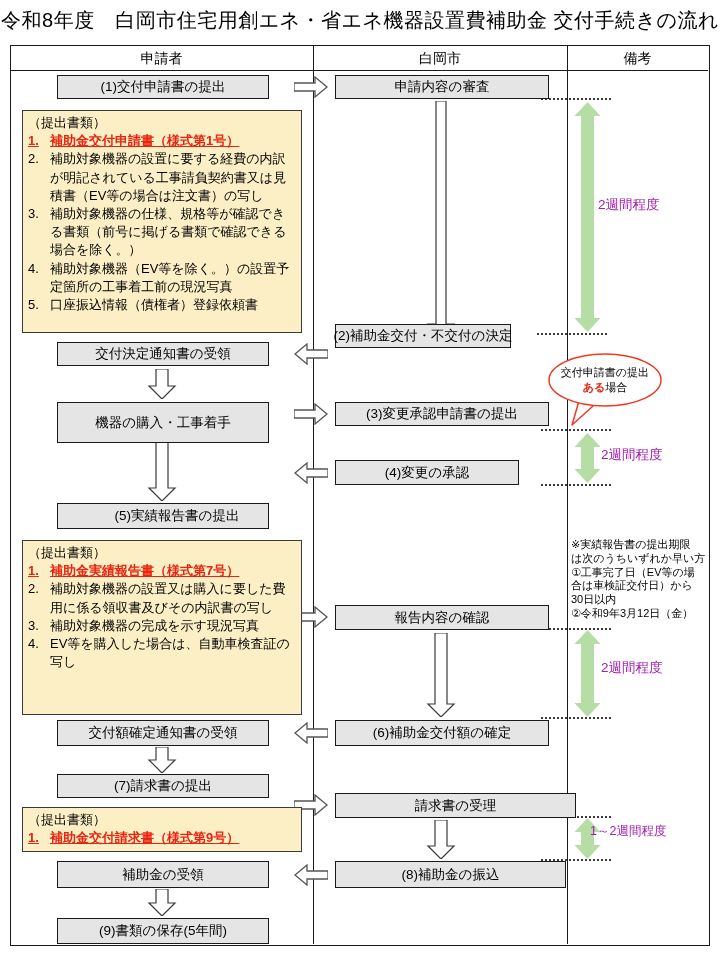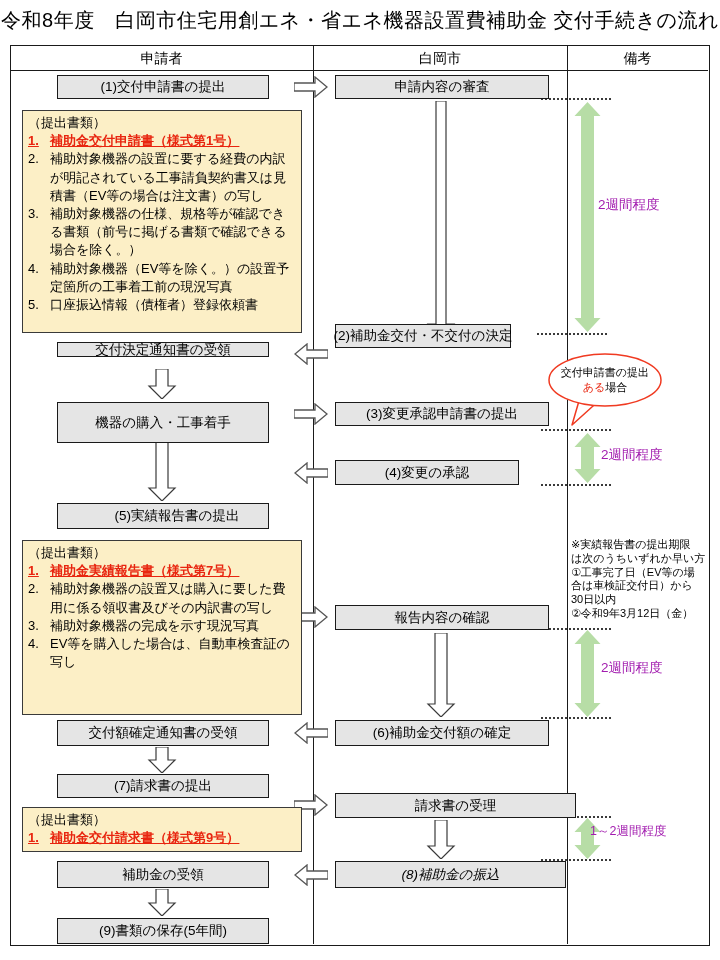--- a/index.html
+++ b/index.html
@@ -36,21 +36,21 @@
   .glabel{position:absolute;color:#a21caf;font-size:13.5px;white-space:nowrap;}
   .dots{position:absolute;width:70px;height:0;border-top:2px dotted #3a3a3a;}
   .note{
     position:absolute;left:571px;top:538px;width:137px;
     font-size:11px;line-height:1.25;white-space:pre-line;
   }
   .bubble-text{
     position:absolute;left:548px;top:365px;width:114px;text-align:center;
     font-size:11px;line-height:1.35;
   }
-  .bubble-text .hot{color:#e8250f;font-weight:normal;}
+  .bubble-text .hot{color:#e8250f;font-weight:bold;}
   svg{position:absolute;display:block;}
 </style>
 </head>
 <body>
 
 <div class="title">令和8年度　白岡市住宅用創エネ・省エネ機器設置費補助金 交付手続きの流れ</div>
 
 <div class="frame"></div>
 <div class="hline" style="left:10px;top:70px;width:698px;"></div>
 <div class="vline" style="left:313px;top:45px;height:899px;"></div>
@@ -136,36 +136,36 @@
   <polygon points="34,7 13,7 13,1 1,11 13,21 13,15 34,15" fill="#fff" stroke="#555" stroke-width="1.3"></polygon>
 </svg>
 <svg style="left:294px;top:794px;" width="34" height="22" viewBox="0 0 34 22">
   <polygon points="0,7 21,7 21,1 33,11 21,21 21,15 0,15" fill="#fff" stroke="#555" stroke-width="1.3"></polygon>
 </svg>
 <svg style="left:294px;top:864px;" width="34" height="22" viewBox="0 0 34 22">
   <polygon points="34,7 13,7 13,1 1,11 13,21 13,15 34,15" fill="#fff" stroke="#555" stroke-width="1.3"></polygon>
 </svg>
 
 <div class="fbox" style="left:57px;top:75px;width:212px;height:24px;">(1)交付申請書の提出</div>
-<div class="fbox" style="left:57px;top:342px;width:212px;height:15px;">交付決定通知書の受領</div>
+<div class="fbox" style="left:57px;top:342px;width:212px;height:24px;">交付決定通知書の受領</div>
 <div class="fbox" style="left:57px;top:402px;width:212px;height:41px;">機器の購入・工事着手</div>
 <div class="fbox" style="left:57px;top:503px;width:212px;height:26px;padding-left:28px;">(5)実績報告書の提出</div>
 <div class="fbox" style="left:57px;top:720px;width:212px;height:26px;">交付額確定通知書の受領</div>
 <div class="fbox" style="left:57px;top:774px;width:212px;height:24px;">(7)請求書の提出</div>
 <div class="fbox" style="left:57px;top:861px;width:212px;height:27px;">補助金の受領</div>
 <div class="fbox" style="left:57px;top:918px;width:212px;height:26px;">(9)書類の保存(5年間)</div>
 
 <div class="fbox" style="left:335px;top:75px;width:214px;height:24px;">申請内容の審査</div>
 <div class="fbox" style="left:335px;top:324px;width:176px;height:24px;">(2)補助金交付・不交付の決定</div>
 <div class="fbox" style="left:335px;top:402px;width:214px;height:24px;">(3)変更承認申請書の提出</div>
 <div class="fbox" style="left:335px;top:460px;width:184px;height:25px;">(4)変更の承認</div>
 <div class="fbox" style="left:335px;top:605px;width:214px;height:25px;">報告内容の確認</div>
 <div class="fbox" style="left:335px;top:720px;width:214px;height:26px;">(6)補助金交付額の確定</div>
 <div class="fbox" style="left:335px;top:793px;width:241px;height:25px;">請求書の受理</div>
-<div class="fbox" style="left:335px;top:861px;width:231px;height:27px;font-style:italic;">(8)補助金の振込</div>
+<div class="fbox" style="left:335px;top:861px;width:231px;height:27px;">(8)補助金の振込</div>
 
 <div class="ybox" style="left:22px;top:110px;width:280px;height:223px;">
   <div class="doc-head">（提出書類）</div>
   <div class="doc-item redlink">
     <span class="doc-num">1.</span>
       <span class="doc-text">補助金交付申請書（様式第1号）</span>
   </div>
   <div class="doc-item">
     <span class="doc-num">2.</span>
       <span class="doc-text">補助対象機器の設置に要する経費の内訳が明記されている工事請負契約書又は見積書（EV等の場合は注文書）の写し</span>

